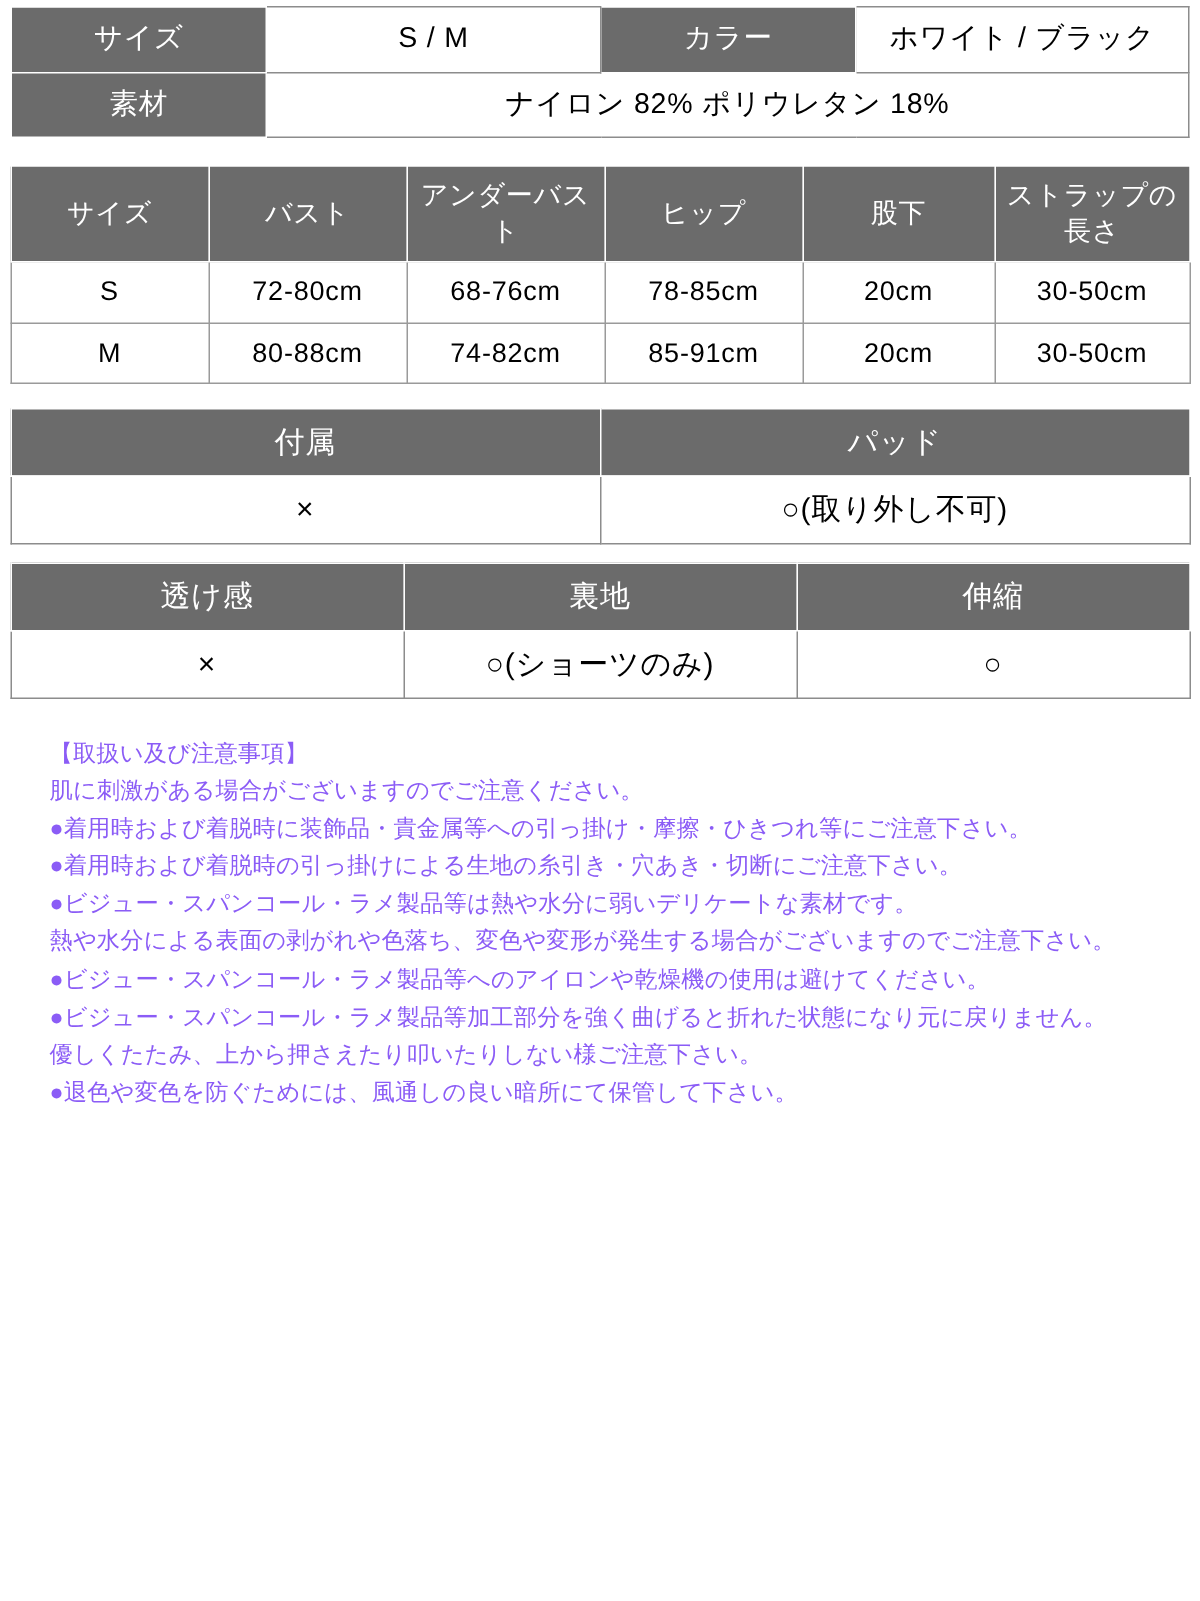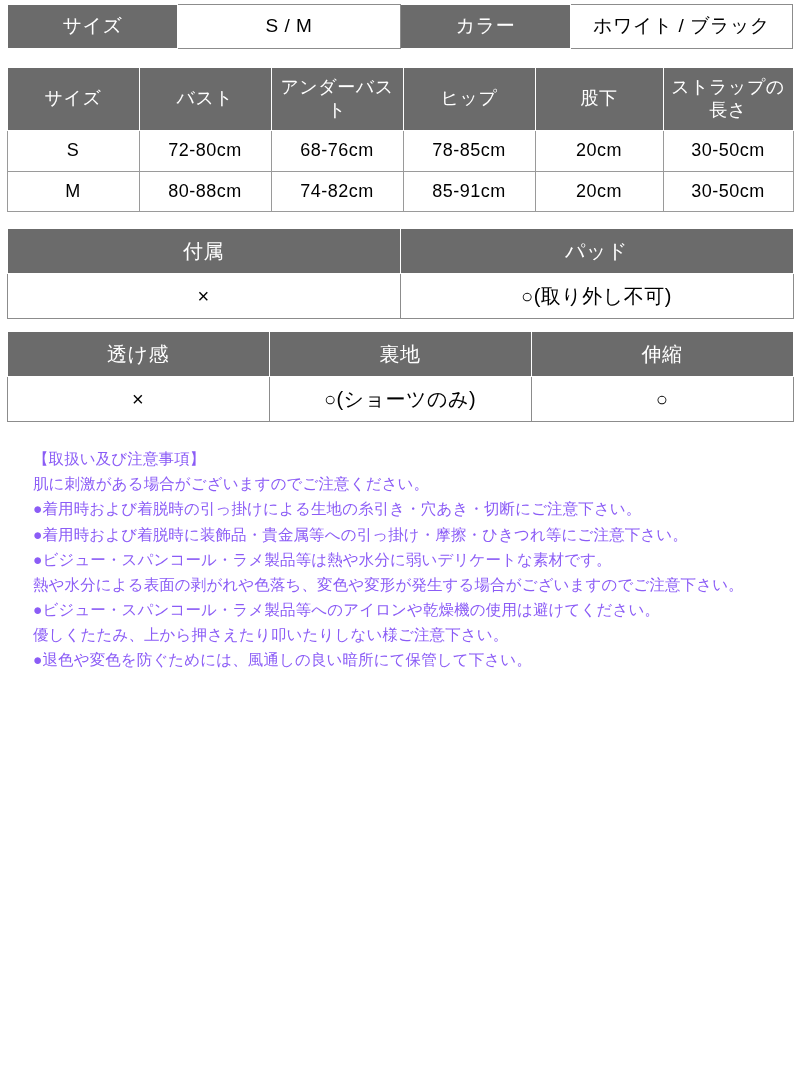--- a/index.html
+++ b/index.html
@@ -87,20 +87,24 @@
 <div class="page">
 
   <table class="t1">
     <tbody>
       <tr>
         <td class="hdr">サイズ</td>
         <td class="cell v1">S / M</td>
         <td class="hdr h2">カラー</td>
         <td class="cell">ホワイト / ブラック</td>
       </tr>
+      <tr>
+        <td class="hdr">素材</td>
+        <td class="cell" colspan="3">ナイロン 82%  ポリウレタン 18%</td>
+      </tr>
     </tbody>
   </table>
 
   <div class="gap-lg"></div>
 
   <table class="t2 grid">
     <colgroup>
       <col style="width:132px">
       <col style="width:132px">
       <col style="width:132px">
@@ -173,22 +177,23 @@
         <td class="cell">×</td>
         <td class="cell">○(ショーツのみ)</td>
         <td class="cell">○</td>
       </tr>
     </tbody>
   </table>
 
   <div class="notes">
     <div class="line">【取扱い及び注意事項】</div>
     <div class="line">肌に刺激がある場合がございますのでご注意ください。</div>
+    <div class="line">●着用時および着脱時に装飾品・貴金属等への引っ掛け・摩擦・ひきつれ等にご注意下さい。</div>
     <div class="line">●着用時および着脱時の引っ掛けによる生地の糸引き・穴あき・切断にご注意下さい。</div>
-    <div class="line">●着用時および着脱時に装飾品・貴金属等への引っ掛け・摩擦・ひきつれ等にご注意下さい。</div>
     <div class="line">●ビジュー・スパンコール・ラメ製品等は熱や水分に弱いデリケートな素材です。</div>
     <div class="line">熱や水分による表面の剥がれや色落ち、変色や変形が発生する場合がございますのでご注意下さい。</div>
     <div class="line">●ビジュー・スパンコール・ラメ製品等へのアイロンや乾燥機の使用は避けてください。</div>
+    <div class="line">●ビジュー・スパンコール・ラメ製品等加工部分を強く曲げると折れた状態になり元に戻りません。</div>
     <div class="line">優しくたたみ、上から押さえたり叩いたりしない様ご注意下さい。</div>
     <div class="line">●退色や変色を防ぐためには、風通しの良い暗所にて保管して下さい。</div>
   </div>
 
 </div>
 
 </body></html>

